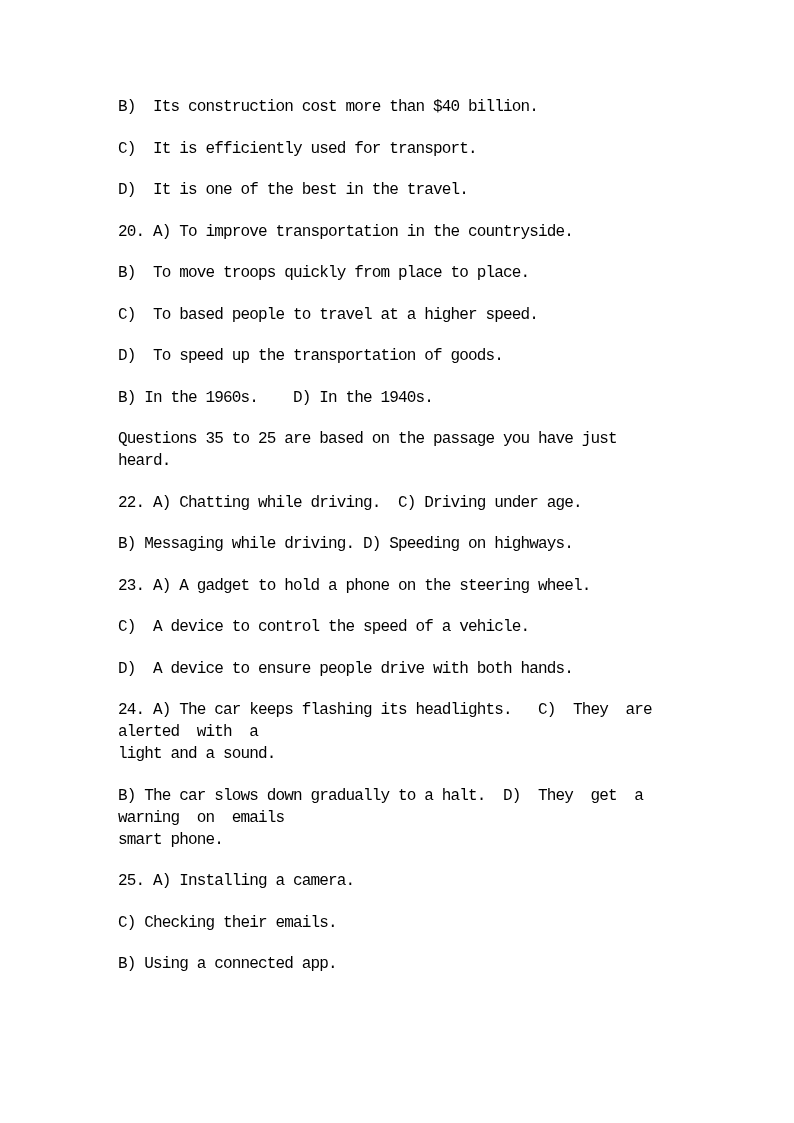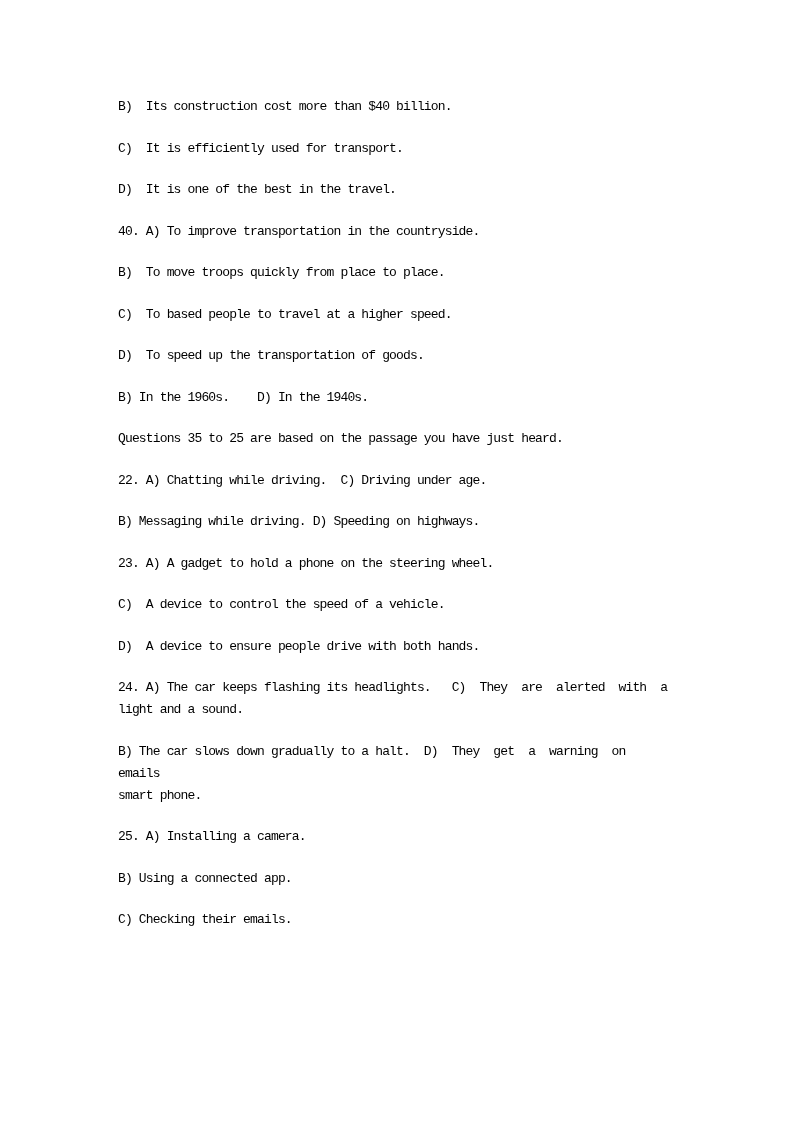--- a/index.html
+++ b/index.html
@@ -11,50 +11,50 @@
     position: relative;
     box-sizing: border-box;
     width: 794px;
     height: 1123px;
     background: #ffffff;
     padding: 96px 118px 0 118px;
     overflow: hidden;
   }
   .doc-body {
     font-family: "Liberation Mono", "DejaVu Sans Mono", monospace;
-    font-size: 13px;
+    font-size: 16px;
     letter-spacing: -0.85px;
     line-height: 22px;
     color: #000000;
   }
   .para {
     white-space: pre-wrap;
     margin: 0 0 19.5px 0;
   }
 </style>
 </head>
 <body>
 
 <div class="page">
   <div class="doc-body">
     <div class="para">B)  Its construction cost more than $40 billion.</div>
     <div class="para">C)  It is efficiently used for transport.</div>
     <div class="para">D)  It is one of the best in the travel.</div>
-    <div class="para">40. A) To improve transportation in the countryside.</div>
+    <div class="para">20. A) To improve transportation in the countryside.</div>
     <div class="para">B)  To move troops quickly from place to place.</div>
     <div class="para">C)  To based people to travel at a higher speed.</div>
     <div class="para">D)  To speed up the transportation of goods.</div>
     <div class="para">B) In the 1960s.    D) In the 1940s.</div>
     <div class="para">Questions 35 to 25 are based on the passage you have just heard.</div>
     <div class="para">22. A) Chatting while driving.  C) Driving under age.</div>
     <div class="para">B) Messaging while driving. D) Speeding on highways.</div>
     <div class="para">23. A) A gadget to hold a phone on the steering wheel.</div>
     <div class="para">C)  A device to control the speed of a vehicle.</div>
     <div class="para">D)  A device to ensure people drive with both hands.</div>
     <div class="para">24. A) The car keeps flashing its headlights.   C)  They  are  alerted  with  a
 light and a sound.</div>
     <div class="para">B) The car slows down gradually to a halt.  D)  They  get  a  warning  on  emails
 smart phone.</div>
     <div class="para">25. A) Installing a camera.</div>
+    <div class="para">C) Checking their emails.</div>
     <div class="para">B) Using a connected app.</div>
-    <div class="para">C) Checking their emails.</div>
   </div>
 </div>
 
 </body></html>

